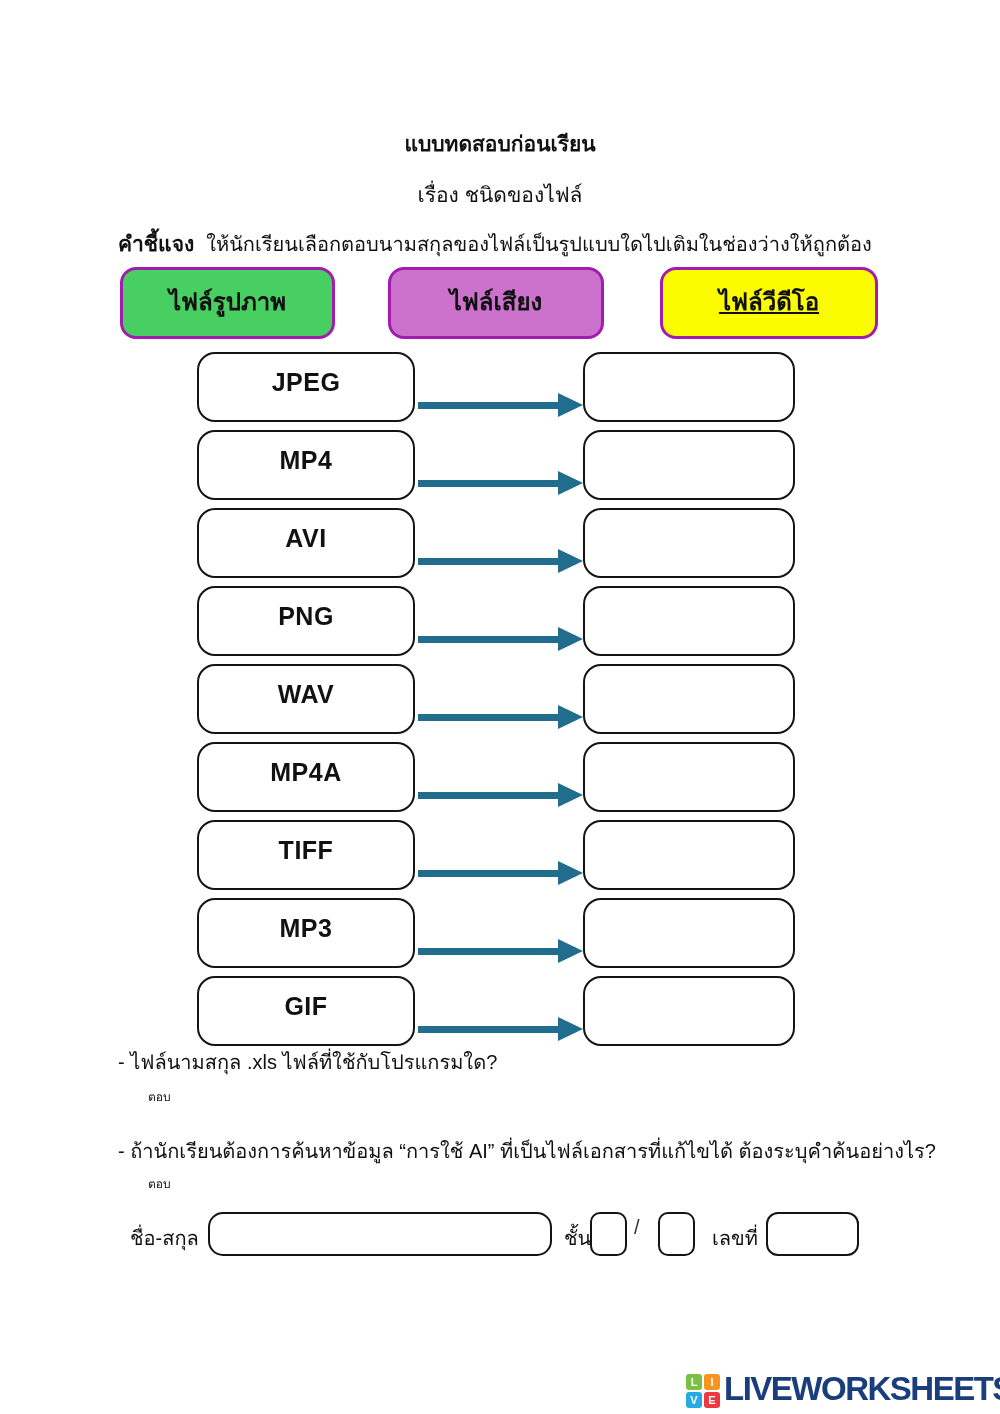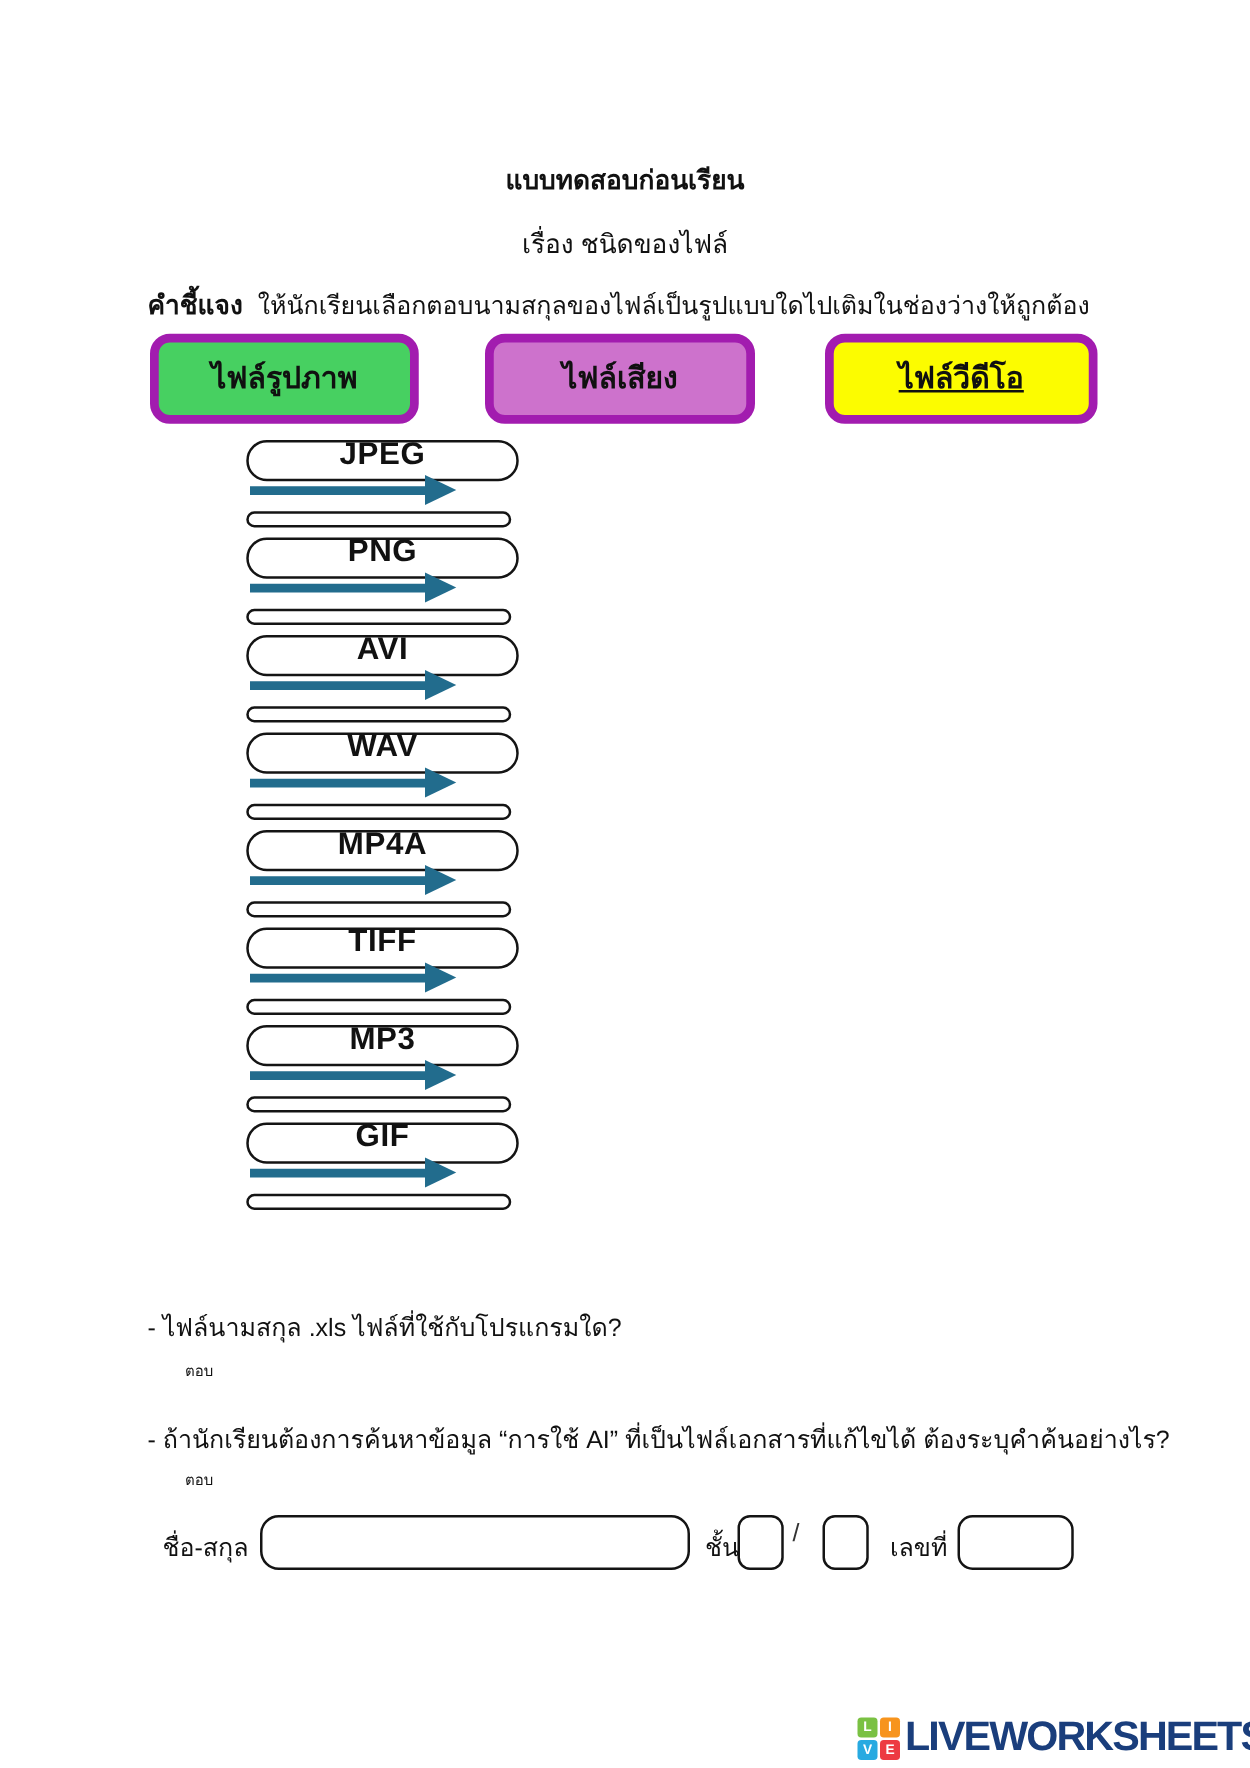--- a/index.html
+++ b/index.html
@@ -30,33 +30,33 @@
     font-size: 20px; white-space: nowrap;
   }
   .instructions .instr-label {
     font-weight: bold; font-size: 21px; margin-right: 12px;
   }
 
   
   .categories { position: absolute; top: 267px; left: 0; width: 1000px; height: 72px; }
   .category-btn {
     position: absolute; top: 0; height: 72px;
-    border: 7px solid #a21caf; border-radius: 16px;
+    border: 3px solid #a21caf; border-radius: 16px;
     display: flex; align-items: center; justify-content: center;
     font-size: 24px; font-weight: bold; color: #101010;
     cursor: pointer;
   }
   .cat-0 { left: 120px; width: 215px; }
   .cat-1 { left: 388px; width: 216px; }
   .cat-2 { left: 660px; width: 218px; }
   .category-btn .cat-label { position: relative; top: -2px; }
 
   
   .rows { position: absolute; top: 352px; left: 197px; }
-  .match-row { display: flex; align-items: flex-start; height: 70px; margin-bottom: 8px; flex-direction: column; }
+  .match-row { display: flex; align-items: flex-end; height: 70px; margin-bottom: 8px; }
   .term-box {
     width: 218px; height: 70px; background: #fff;
     border: 2.5px solid #141414; border-radius: 18px;
     display: flex; align-items: center; justify-content: center;
   }
   .term-label {
     font-size: 25px; font-weight: bold; letter-spacing: 0.5px;
     position: relative; top: -5px;
   }
   .arrow { width: 168px; display: flex; align-items: center; position: relative; top: -5px; }
@@ -139,35 +139,45 @@
       <div class="term-box">
         <span class="term-label">JPEG</span>
       </div>
       <div class="arrow">
           <div class="arrow-shaft"></div>
           <div class="arrow-head"></div>
         </div>
       <div class="answer-box"></div>
     </div>
 
+    <div class="match-row">
+      <div class="term-box">
+        <span class="term-label">MP4</span>
+      </div>
+      <div class="arrow">
+          <div class="arrow-shaft"></div>
+          <div class="arrow-head"></div>
+        </div>
+      <div class="answer-box"></div>
+    </div>
+
+    <div class="match-row">
+      <div class="term-box">
+        <span class="term-label">AVI</span>
+      </div>
+      <div class="arrow">
+          <div class="arrow-shaft"></div>
+          <div class="arrow-head"></div>
+        </div>
+      <div class="answer-box"></div>
+    </div>
 
     <div class="match-row">
       <div class="term-box">
         <span class="term-label">PNG</span>
-      </div>
-      <div class="arrow">
-          <div class="arrow-shaft"></div>
-          <div class="arrow-head"></div>
-        </div>
-      <div class="answer-box"></div>
-    </div>
-
-    <div class="match-row">
-      <div class="term-box">
-        <span class="term-label">AVI</span>
       </div>
       <div class="arrow">
           <div class="arrow-shaft"></div>
           <div class="arrow-head"></div>
         </div>
       <div class="answer-box"></div>
     </div>
 
     <div class="match-row">
       <div class="term-box">

